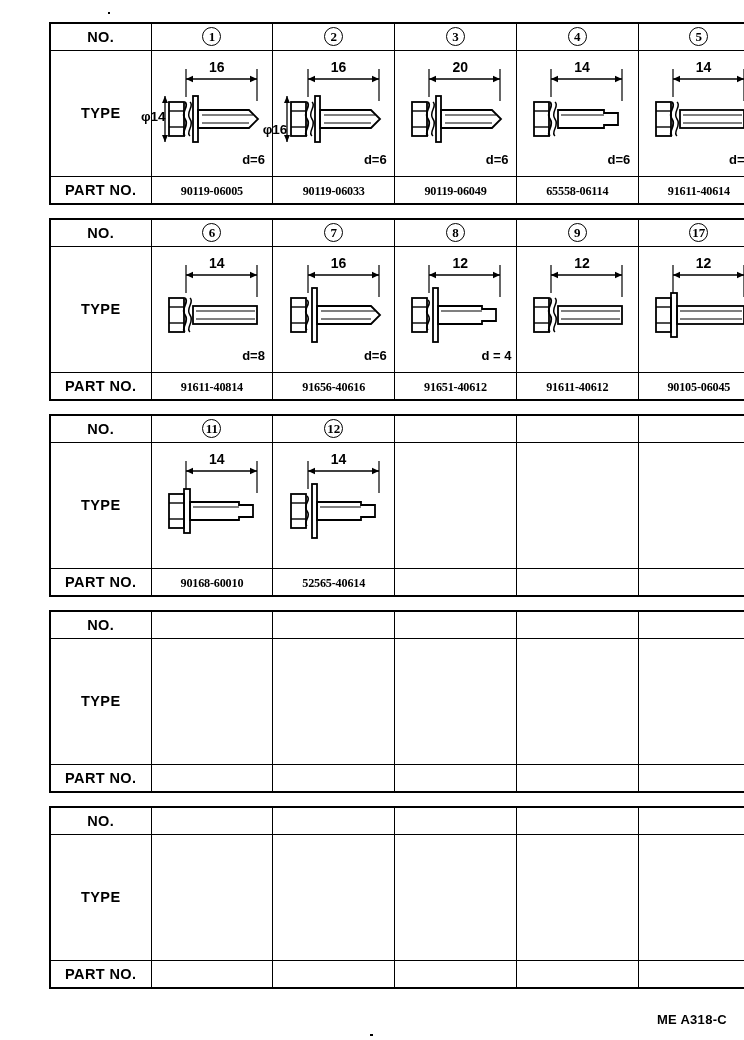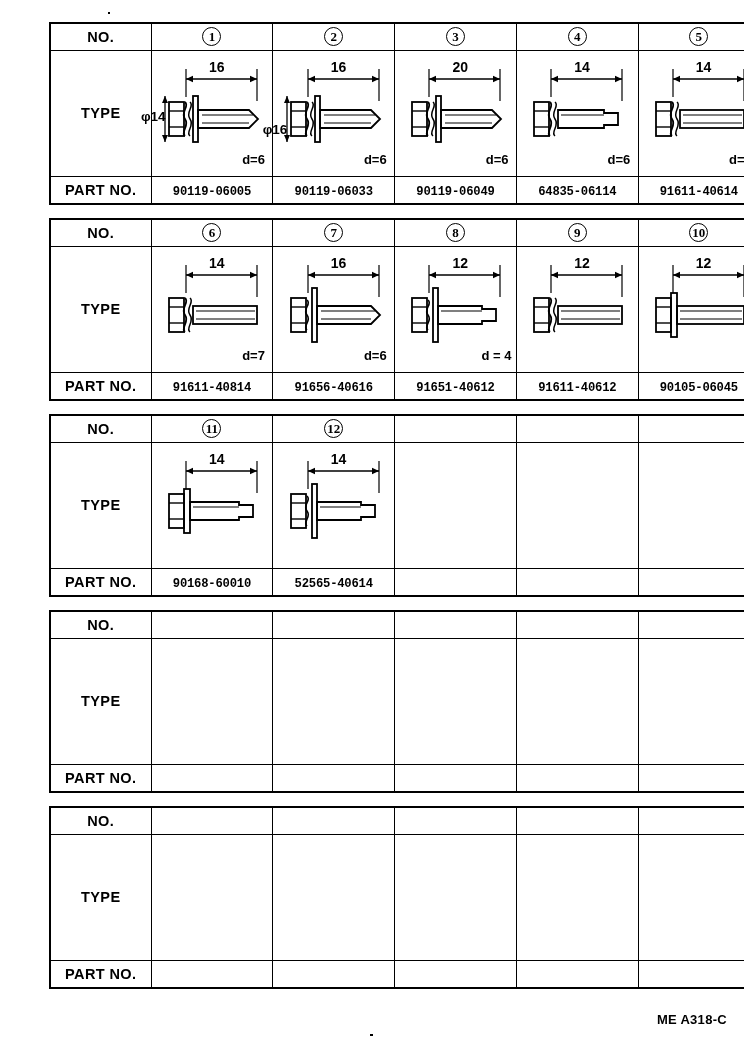--- a/index.html
+++ b/index.html
@@ -59,21 +59,21 @@
     border-radius: 50%;
     font-size: 13px;
     font-weight: bold;
     padding: 0 2px;
     font-family: "Liberation Serif", serif;
   }
   .partno {
     font-size: 12.2px;
     font-weight: bold;
     letter-spacing: -.2px;
-    font-family: Liberation Mono, monospace;
+    font-family: Liberation Serif, serif;
   }
   .typecell { position: relative; }
   .drawing { display: block; margin: 0 auto; }
 
   .footer-code {
     position: absolute;
     right: 17px; top: 1012px;
     font-size: 13px;
     font-weight: bold;
     letter-spacing: .3px;
@@ -236,34 +236,34 @@
                 <span style="position:absolute;left:56px;top:2px;font-size:14px;font-weight:bold;">14</span>
                 <span style="position:absolute;right:6px;bottom:2px;font-size:13px;font-weight:bold;">d=6</span>
               </div>
             </td>
           </tr>
           <tr class="r-part">
             <td class="rowlabel">PART  NO.</td>
             <td class="datacol"><span class="partno">90119-06005</span></td>
             <td class="datacol"><span class="partno">90119-06033</span></td>
             <td class="datacol"><span class="partno">90119-06049</span></td>
-            <td class="datacol"><span class="partno">64835-06114</span></td>
+            <td class="datacol"><span class="partno">65558-06114</span></td>
             <td class="datacol"><span class="partno">91611-40614</span></td>
           </tr>
         </tbody>
       </table>
       <table class="block">
         <tbody>
           <tr class="r-no">
             <td class="rowlabel">NO.</td>
             <td class="datacol"><span class="no-circle">6</span></td>
             <td class="datacol"><span class="no-circle">7</span></td>
             <td class="datacol"><span class="no-circle">8</span></td>
             <td class="datacol"><span class="no-circle">9</span></td>
-            <td class="datacol"><span class="no-circle">10</span></td>
+            <td class="datacol"><span class="no-circle">17</span></td>
           </tr>
           <tr class="r-type">
             <td class="rowlabel">TYPE</td>
             <td class="datacol typecell">
               <div style="position:relative;width:118px;height:112px;margin:0 auto;">
                 <svg class="drawing" width="118" height="112" viewBox="0 0 118 112">
                   <g fill="none" stroke="#000" stroke-width="1.6" stroke-linejoin="miter">
                     <line x1="33" y1="22" x2="104" y2="22" stroke-width="1.5"></line>
                     <path d="M33 22 l7 -3.2 v6.4 z" fill="#000" stroke="none"></path>
                     <path d="M104 22 l-7 -3.2 v6.4 z" fill="#000" stroke="none"></path>
@@ -273,21 +273,21 @@
                     <line x1="16" y1="54" x2="31" y2="54" stroke-width="1.4"></line>
                     <line x1="16" y1="70" x2="31" y2="70" stroke-width="1.4"></line>
                     <path d="M32 45 c5 4 -5 10 0 17 c5 7 -5 13 0 17" stroke-width="1.8"></path>
                     <path d="M37 45 c5 4 -5 10 0 17 c5 7 -5 13 0 17" stroke-width="1.5"></path>
                     <rect x="40" y="53" width="64" height="18" stroke-width="1.8"></rect>
                     <line x1="43" y1="58" x2="102" y2="58" stroke-width="1.2"></line>
                     <line x1="43" y1="66" x2="102" y2="66" stroke-width="1.2"></line>
                   </g>
                 </svg>
                 <span style="position:absolute;left:56px;top:2px;font-size:14px;font-weight:bold;">14</span>
-                <span style="position:absolute;right:6px;bottom:2px;font-size:13px;font-weight:bold;">d=7</span>
+                <span style="position:absolute;right:6px;bottom:2px;font-size:13px;font-weight:bold;">d=8</span>
               </div>
             </td>
             <td class="datacol typecell">
               <div style="position:relative;width:118px;height:112px;margin:0 auto;">
                 <svg class="drawing" width="118" height="112" viewBox="0 0 118 112">
                   <g fill="none" stroke="#000" stroke-width="1.6" stroke-linejoin="miter">
                     <line x1="33" y1="22" x2="104" y2="22" stroke-width="1.5"></line>
                     <path d="M33 22 l7 -3.2 v6.4 z" fill="#000" stroke="none"></path>
                     <path d="M104 22 l-7 -3.2 v6.4 z" fill="#000" stroke="none"></path>
                     <line x1="33" y1="12" x2="33" y2="40" stroke-width="1.2"></line>

